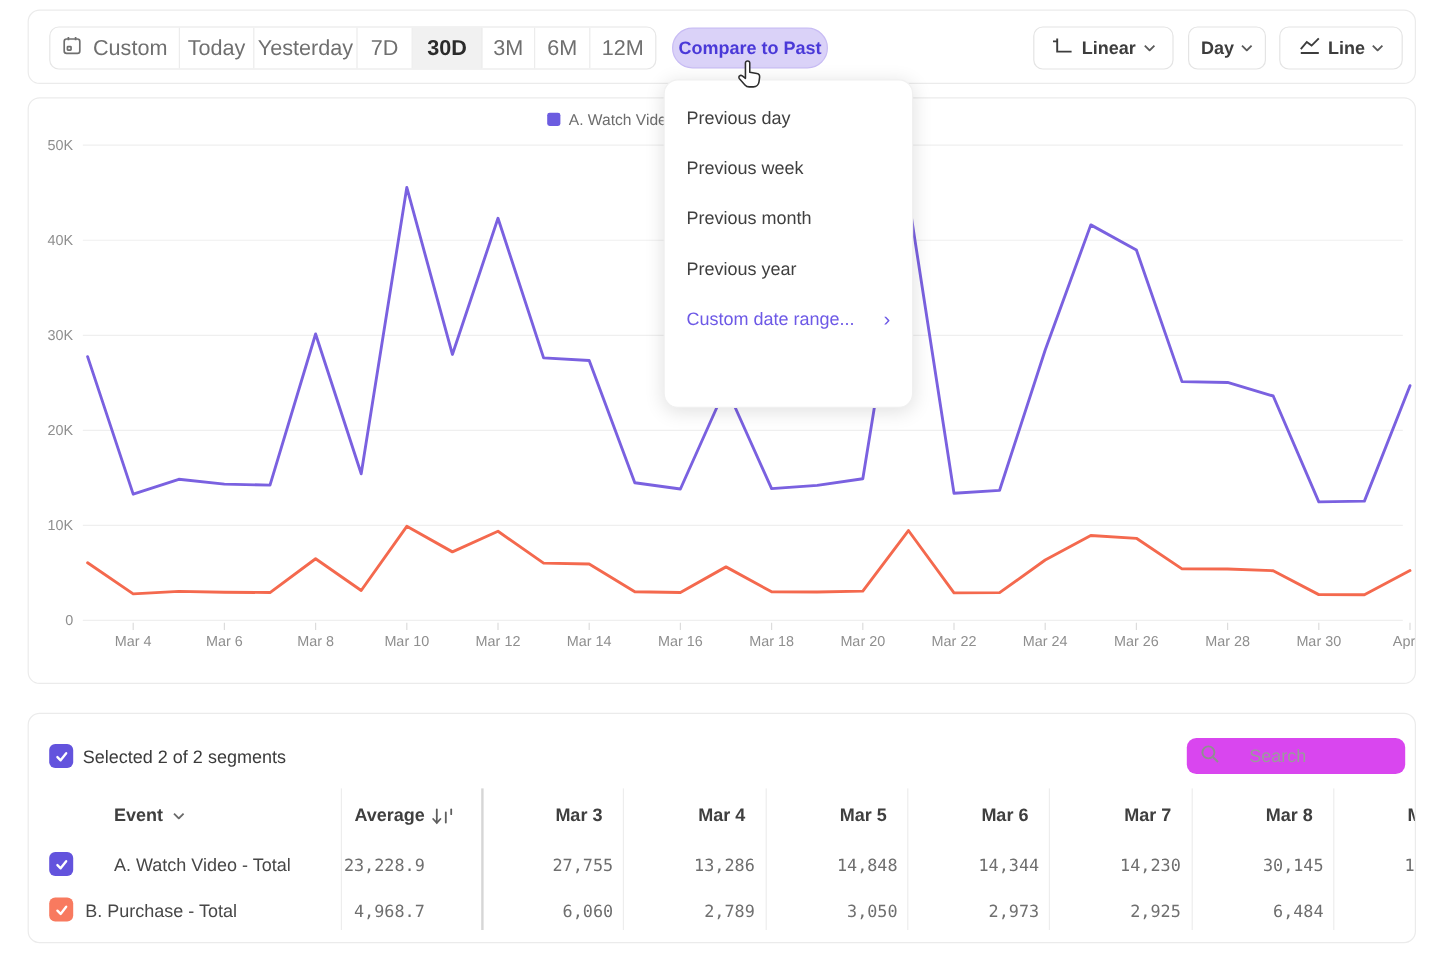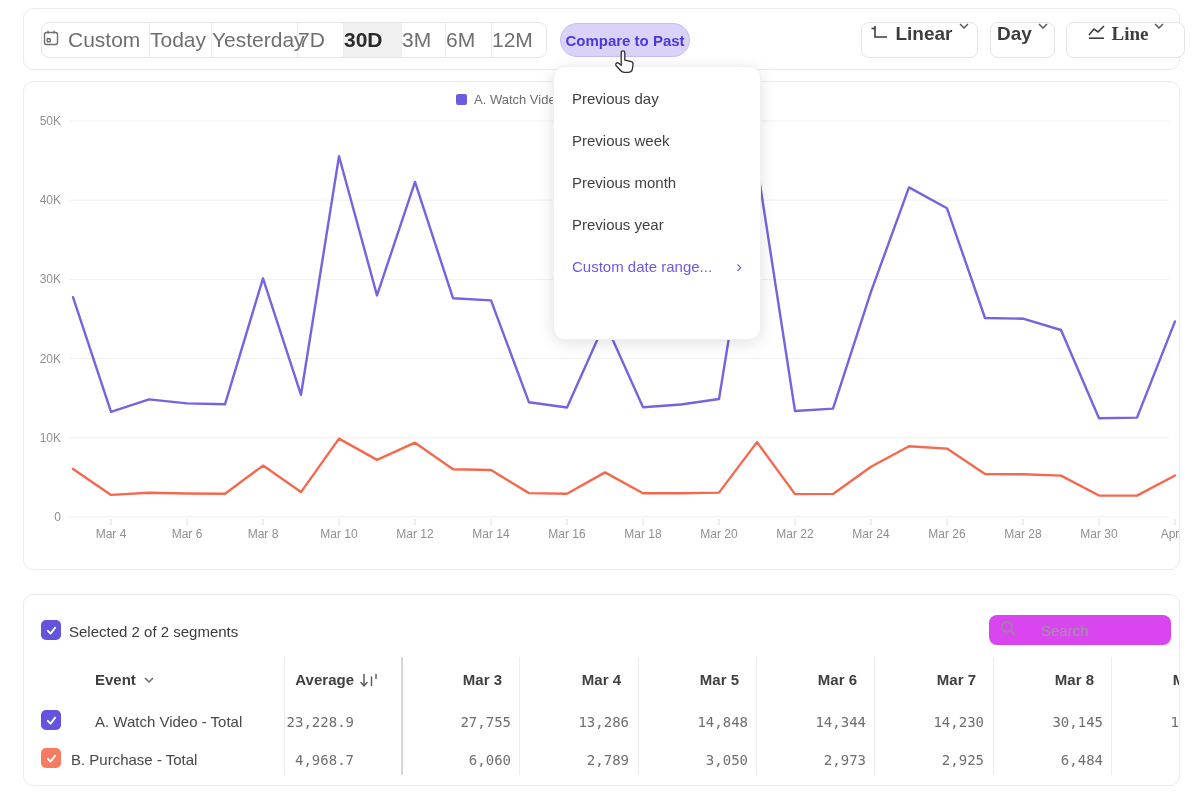--- a/index.html
+++ b/index.html
@@ -7,33 +7,33 @@
   body { font-family:"Liberation Sans", sans-serif; color:#3c3c3c; }
   #app { position:relative; width:1200px; height:802px; background:#fff; overflow:hidden; }
 
   .card { position:absolute; background:#fff; border:1px solid #ebebeb; border-radius:10px; }
   #toolbar-card { left:23px; top:8px;  width:1157px; height:62px; }
   #chart-card   { left:23px; top:81px; width:1157px; height:489px; }
   #table-card   { left:23px; top:594px;width:1157px; height:192px; overflow:hidden;padding-left:32px; }
 
   
   .seg { position:absolute; left:17px; top:13px; height:36px; display:flex; border:1px solid #e6e6e6; border-radius:8px; overflow:hidden; background:#fff; }
-  .seg-item { display:flex; align-items:center; gap:8px; font-size:21px; color:#6f6f6f; border-right:1px solid #ececec; cursor:pointer; white-space:nowrap; }
+  .seg-item { display:flex; align-items:center; justify-content:center; gap:8px; font-size:18px; color:#6f6f6f; border-right:1px solid #ececec; cursor:pointer; white-space:nowrap; }
   .seg-item:last-child { border-right:none; }
   .seg-item.active { background:#f1f1f1; color:#2b2b2b; font-weight:bold; }
 
   .compare-btn { position:absolute; left:536px; top:14px; width:130px; height:34px; border-radius:17px;
     background:#dad2f8; border:1px solid #c8bcf4; color:#4a39d8; font-size:15px; font-weight:bold;
     display:flex; align-items:center; justify-content:center; cursor:pointer; }
 
   .tool-btn { position:absolute; top:13px; height:36px; border:1px solid #e4e4e4; border-radius:8px; background:#fff;
-    display:flex; align-items:flex-start; justify-content:center; gap:6px; font-size:19px; color:#3d3d3d; font-weight:bold; cursor:pointer; }
+    display:flex; align-items:center; justify-content:center; gap:6px; font-size:15px; color:#3d3d3d; font-weight:bold; cursor:pointer; }
   #linear-btn { left:837px; width:117px; }
   #day-btn    { left:966px; width:65px; }
-  #line-btn   { left:1042px; width:119px;font-family:Liberation Serif, serif; }
+  #line-btn   { left:1042px; width:103px; }
   .chev svg { display:block; }
 
   
   #legend { position:absolute; left:432px; top:10px; display:flex; gap:26px; align-items:center; }
   .legend-item { display:flex; align-items:center; gap:7px; font-size:13px; color:#6d6d6d; white-space:nowrap; }
   .swatch { width:11px; height:11px; border-radius:2px; display:inline-block; }
 
   
   #compare-menu { position:absolute; left:553px; top:66px; width:208px; height:274px; background:#fff;
     border:1px solid #f0f0f0; border-radius:12px; box-shadow:0 3px 16px rgba(0,0,0,0.12);

